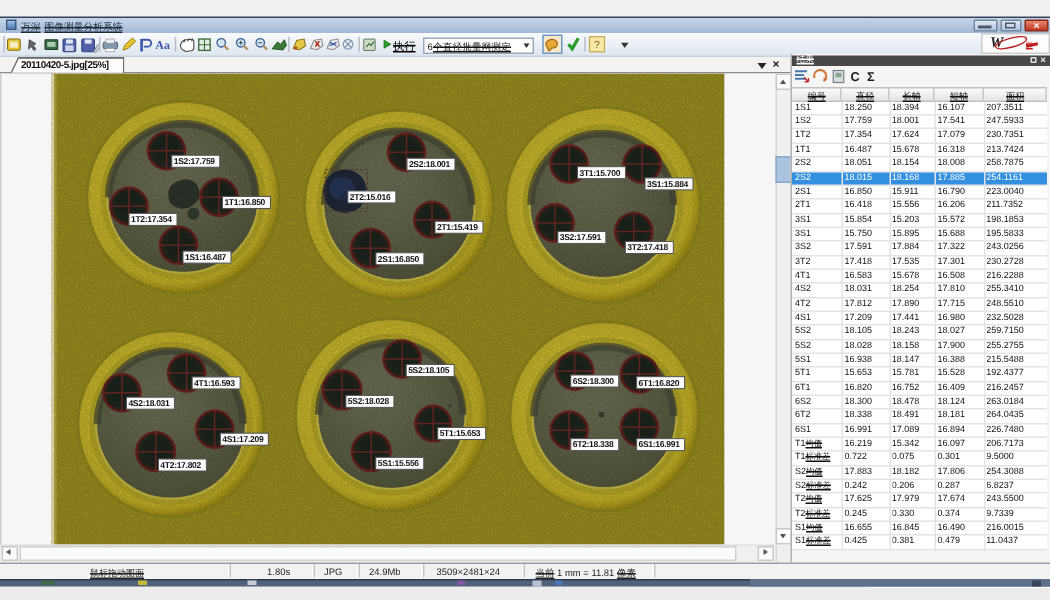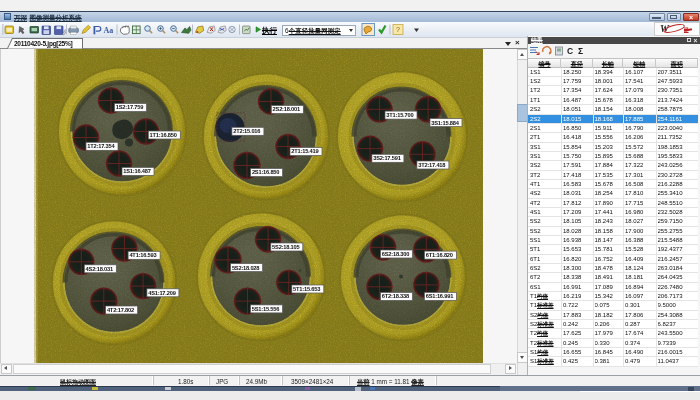--- a/index.html
+++ b/index.html
@@ -1,17 +1,17 @@
 <!DOCTYPE html>
 <html><head><meta charset="utf-8"><style>
 *{margin:0;padding:0;box-sizing:border-box}
 html,body{width:700px;height:400px;overflow:hidden;font-family:"Liberation Sans",sans-serif}
 #scr{position:relative;width:580px;height:400px;background:#ececec}
 .abs{position:absolute}
-.cj{text-decoration:underline line-through;font-weight:bold}
+.cj{text-decoration:underline line-through;font-weight:normal}
 </style></head><body>
 <div id="scr">
 <div class="abs" style="left:0;top:0;width:700px;height:11px;background:#f1f1f1"></div>
 <div class="abs" style="left:0;top:11px;width:700px;height:11px;background:linear-gradient(#c5d5e8,#a3b9d6);border-top:1px solid #33435c"></div>
 <div class="abs" style="left:4px;top:13px;width:7px;height:7px;background:linear-gradient(#9ec0e8,#4a7ab5);border:1px solid #3a5a80"></div>
 <div class="abs" style="left:14px;top:13.5px;font-size:6.5px;color:#1a2a3a"><span class="cj">万深</span>  <span class="cj">图像测量分析系统</span></div>
 <div class="abs" style="left:649px;top:12.5px;width:16px;height:8px;background:linear-gradient(#dce8f5,#b4c8e0);border:1px solid #7888a0;border-radius:1px"></div>
 <div class="abs" style="left:652px;top:17px;width:9px;height:1.5px;background:#4a5a70"></div>
 <div class="abs" style="left:667px;top:12.5px;width:14px;height:8px;background:linear-gradient(#dce8f5,#b4c8e0);border:1px solid #7888a0;border-radius:1px"></div>
 <div class="abs" style="left:670px;top:14.5px;width:7px;height:4px;border:1px solid #4a5a70"></div>

